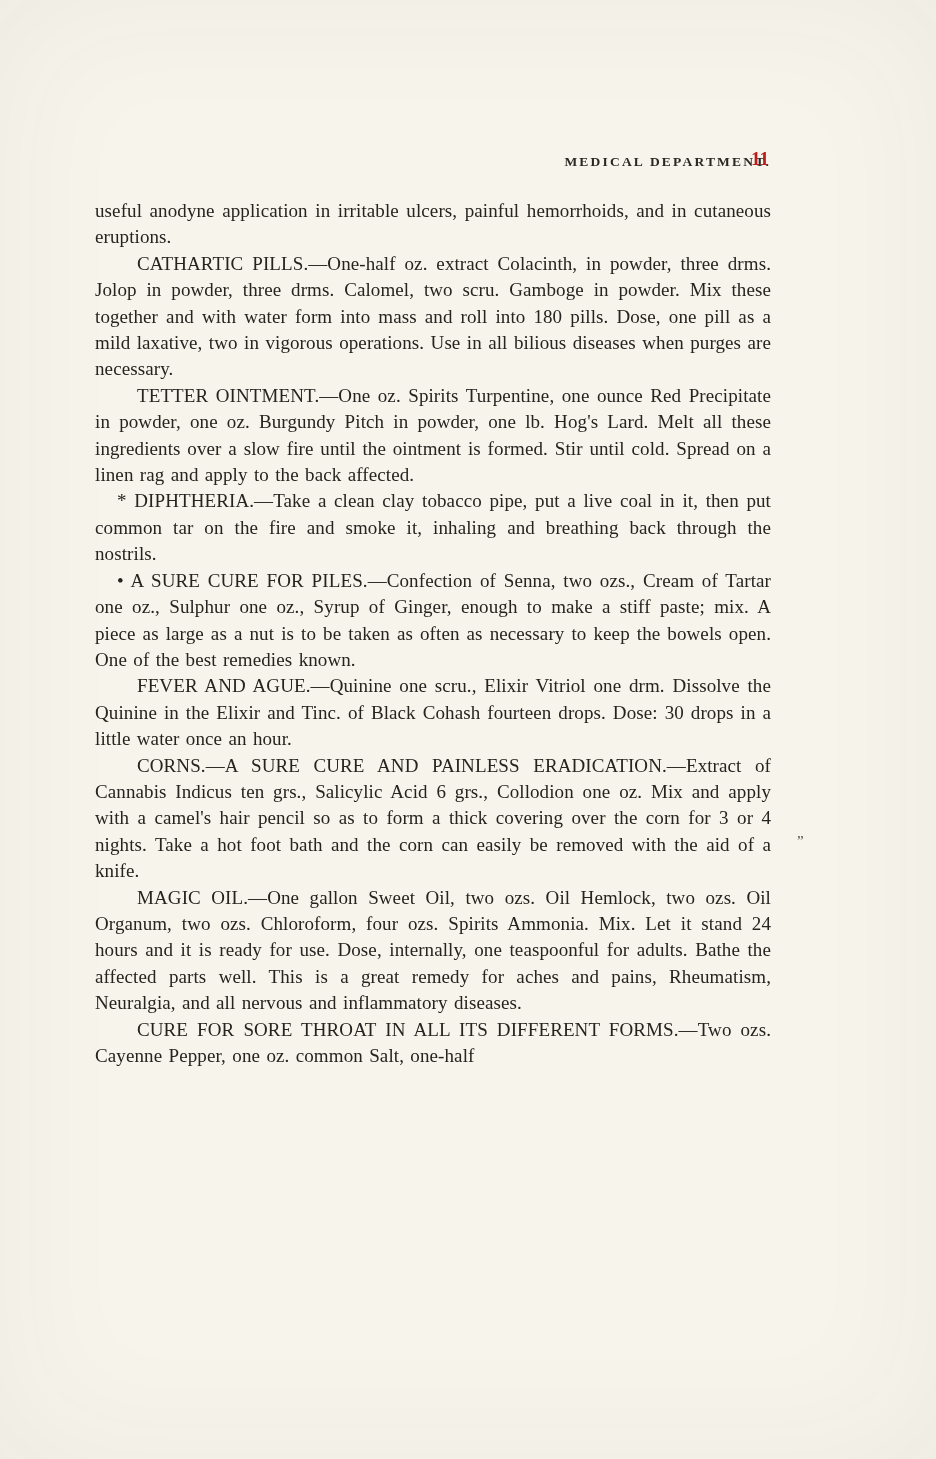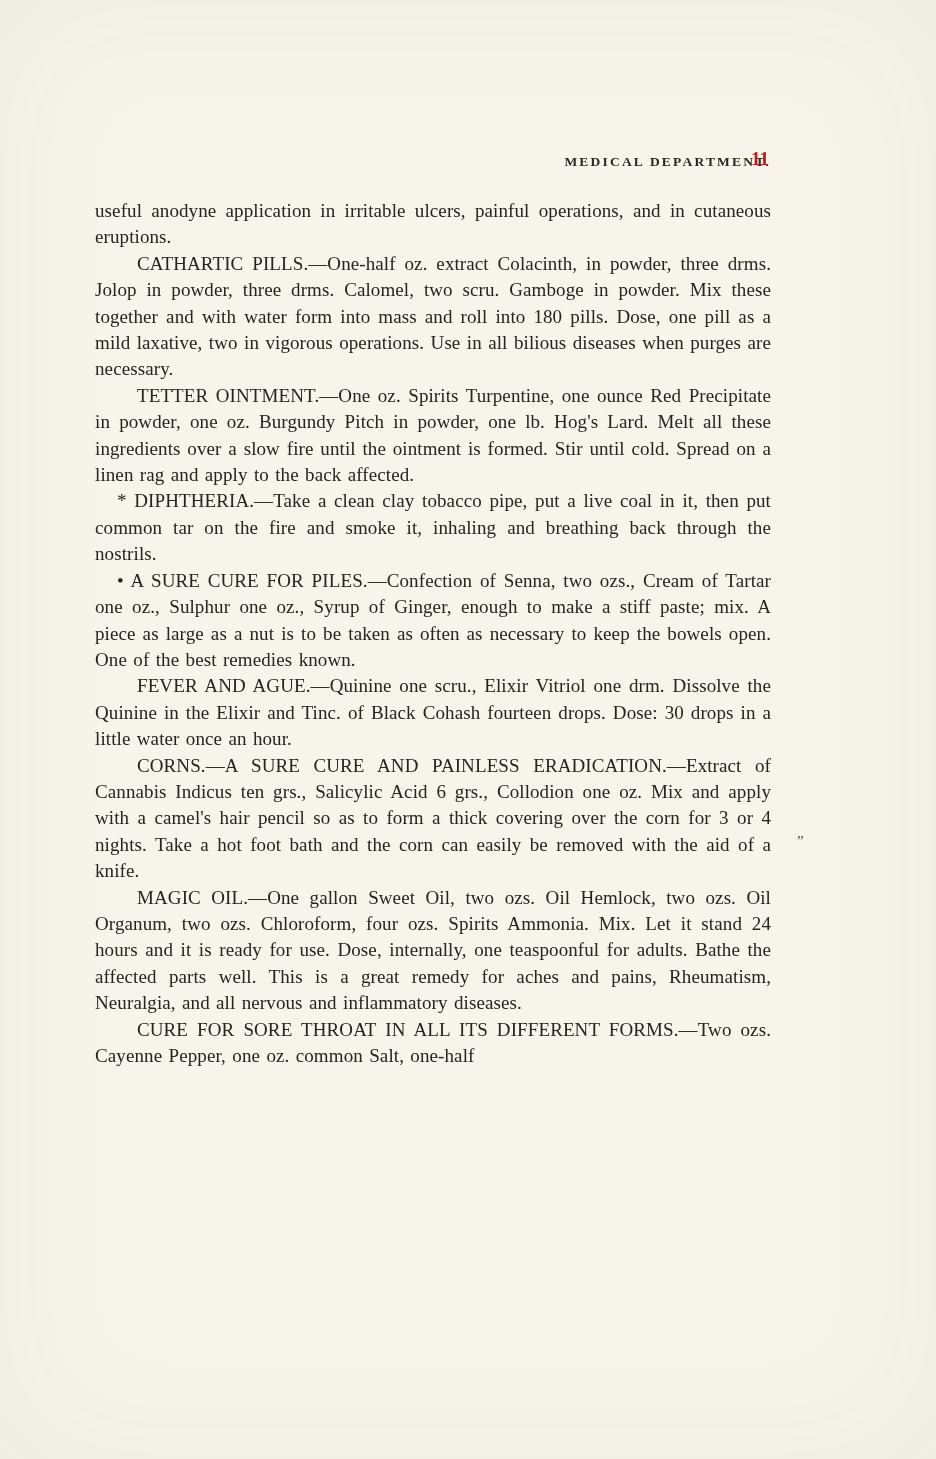--- a/index.html
+++ b/index.html
@@ -86,21 +86,21 @@
 <div class="page">
 
   <div class="content-column">
 
     <header class="page-header">
       <div class="running-title">MEDICAL DEPARTMENT.</div>
       <div class="page-number">11</div>
     </header>
 
     <main class="page-body">
-      <p class="para no-indent">useful anodyne application in irritable ulcers, painful operations, and in cutaneous eruptions.</p>
+      <p class="para no-indent">useful anodyne application in irritable ulcers, painful hemorrhoids, and in cutaneous eruptions.</p>
       <p class="para">CATHARTIC PILLS.—One-half oz. extract Colacinth, in powder, three drms. Jolop in powder, three drms. Calomel, two scru. Gamboge in powder. Mix these together and with water form into mass and roll into 180 pills. Dose, one pill as a mild laxative, two in vigorous operations. Use in all bilious diseases when purges are necessary.</p>
       <p class="para">TETTER OINTMENT.—One oz. Spirits Turpentine, one ounce Red Precipitate in powder, one oz. Burgundy Pitch in powder, one lb. Hog's Lard. Melt all these ingredients over a slow fire until the ointment is formed. Stir until cold. Spread on a linen rag and apply to the back affected.</p>
       <p class="para mark">* DIPHTHERIA.—Take a clean clay tobacco pipe, put a live coal in it, then put common tar on the fire and smoke it, inhaling and breathing back through the nostrils.</p>
       <p class="para mark">• A SURE CURE FOR PILES.—Confection of Senna, two ozs., Cream of Tartar one oz., Sulphur one oz., Syrup of Ginger, enough to make a stiff paste; mix. A piece as large as a nut is to be taken as often as necessary to keep the bowels open. One of the best remedies known.</p>
       <p class="para">FEVER AND AGUE.—Quinine one scru., Elixir Vitriol one drm. Dissolve the Quinine in the Elixir and Tinc. of Black Cohash fourteen drops. Dose: 30 drops in a little water once an hour.</p>
       <p class="para">CORNS.—A SURE CURE AND PAINLESS ERADICATION.—Extract of Cannabis Indicus ten grs., Salicylic Acid 6 grs., Collodion one oz. Mix and apply with a camel's hair pencil so as to form a thick covering over the corn for 3 or 4 nights. Take a hot foot bath and the corn can easily be removed with the aid of a knife.</p>
       <p class="para">MAGIC OIL.—One gallon Sweet Oil, two ozs. Oil Hemlock, two ozs. Oil Organum, two ozs. Chloroform, four ozs. Spirits Ammonia. Mix. Let it stand 24 hours and it is ready for use. Dose, internally, one teaspoonful for adults. Bathe the affected parts well. This is a great remedy for aches and pains, Rheumatism, Neuralgia, and all nervous and inflammatory diseases.</p>
       <p class="para">CURE FOR SORE THROAT IN ALL ITS DIFFERENT FORMS.—Two ozs. Cayenne Pepper, one oz. common Salt, one-half</p>
     </main>
 

